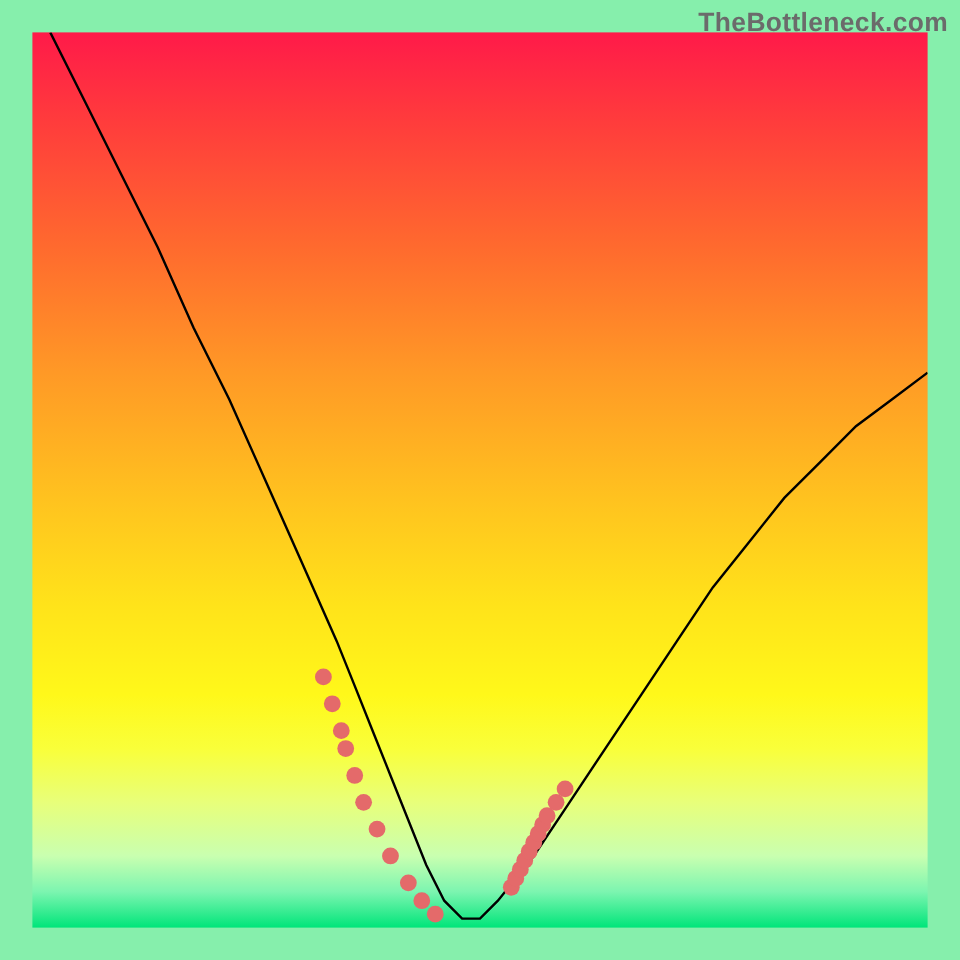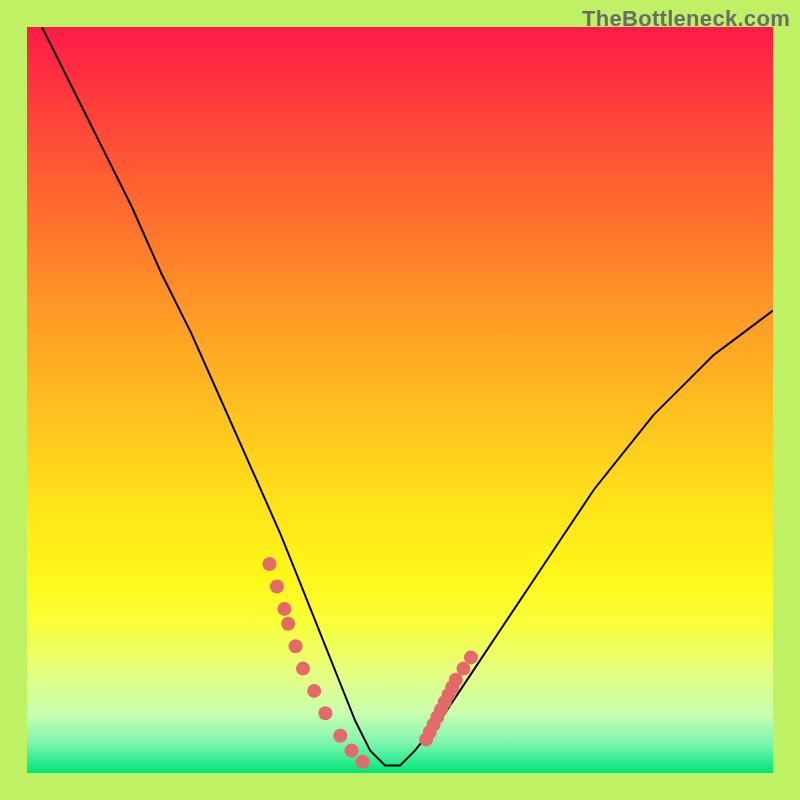--- a/index.html
+++ b/index.html
@@ -9,21 +9,21 @@
     height: 800px;
     background: #000;
     overflow: hidden;
   }
   .frame {
     position: absolute;
     left: 0;
     top: 0;
     width: 800px;
     height: 800px;
-    background: #bef264;
+    background: #86efac;
   }
   .plot-area {
     position: absolute;
     left: 27px;
     top: 27px;
     width: 746px;
     height: 746px;
     background: linear-gradient(to bottom,
       #ff1a49 0%,
       #ff3c3c 10%,

